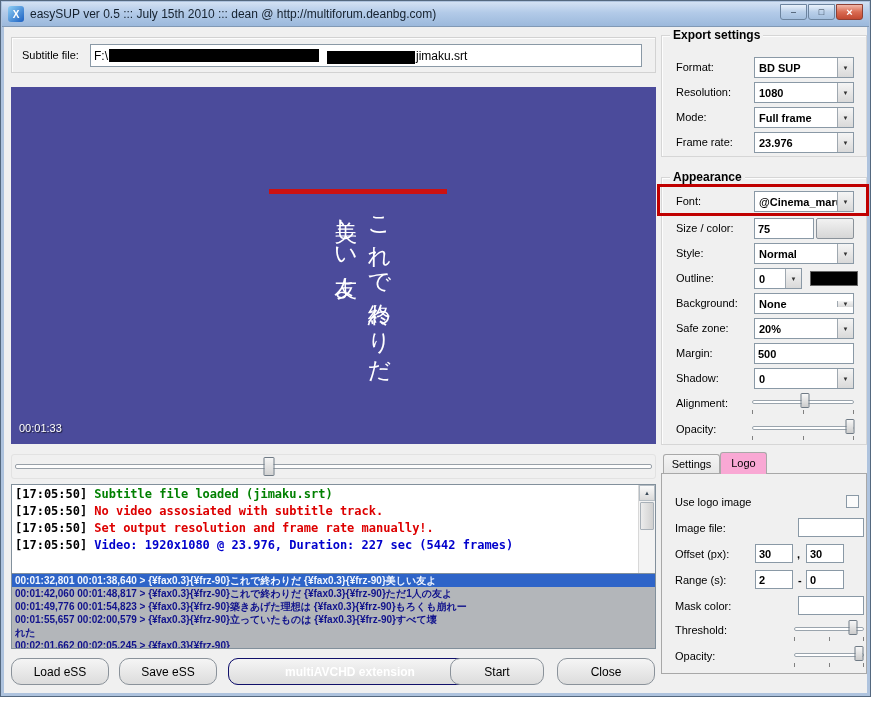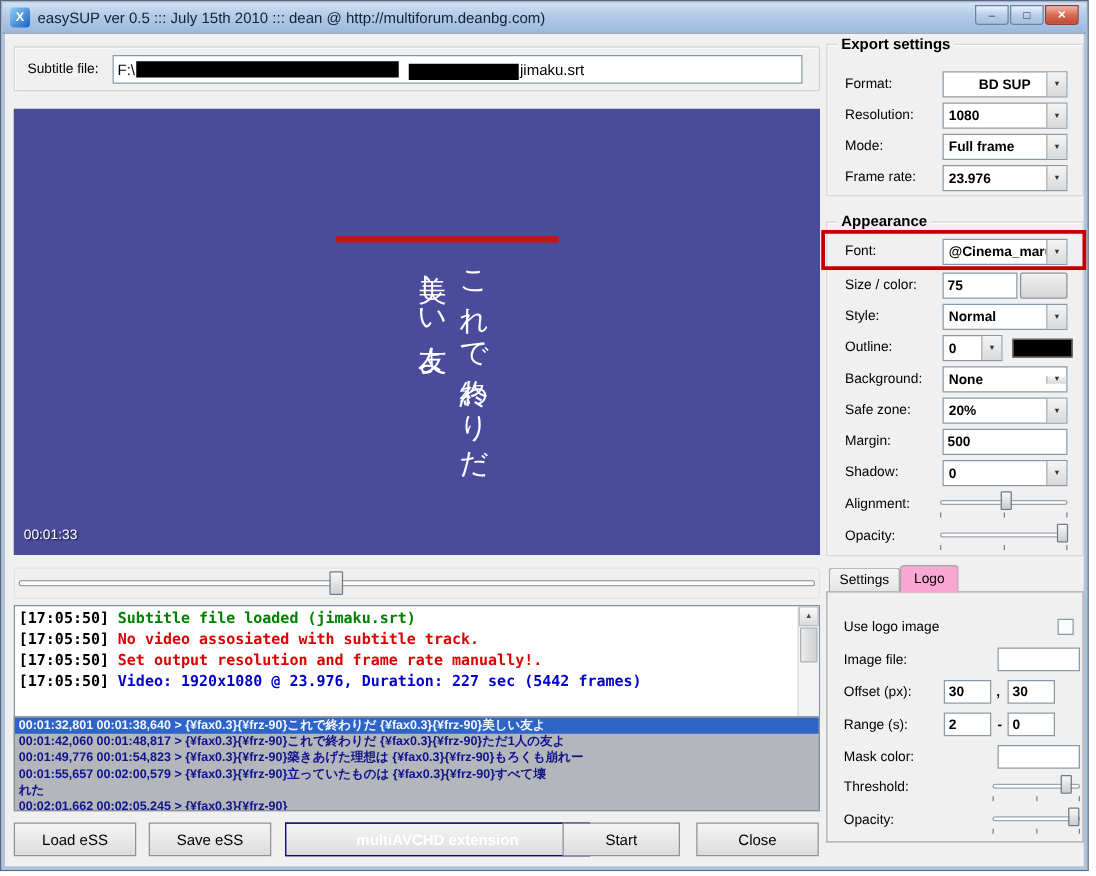--- a/index.html
+++ b/index.html
@@ -26,21 +26,21 @@
   
   .lbl { position:absolute; font-size:11px; color:#000; white-space:nowrap; }
   .edit { position:absolute; background:#fff; border:1px solid #8a99a6; display:flex; align-items:center;
           padding:0 3px; font-size:11px; font-weight:bold; overflow:hidden; white-space:nowrap; }
   .combo { position:absolute; height:21px; background:#fff; border:1px solid #8a99a6; display:flex; align-items:stretch; }
   .combo-val { flex:1; display:flex; align-items:center; padding:0 4px; font-size:11px; font-weight:bold;
                overflow:hidden; white-space:nowrap; }
   .combo-arrow { width:16px; border-left:1px solid #9fa8b0; background:linear-gradient(#f5f5f5,#d9d9d9);
                  display:flex; align-items:center; justify-content:center; font-size:6px; color:#333; cursor:pointer; }
   .pushbtn { position:absolute; height:27px; display:flex; align-items:center; justify-content:center;
-             background:linear-gradient(#f5f5f5,#dcdcdc); border:1px solid #8a929a; border-radius:0;
+             background:linear-gradient(#f5f5f5,#dcdcdc); border:1px solid #8a929a; border-radius:10px;
              font-size:12px; cursor:pointer; }
   .group { position:absolute; border:1px solid #d6d6d6; box-shadow:inset 1px 1px 0 #fdfdfd; }
   .group-label { position:absolute; top:-8px; left:8px; background:#f0f0f0; padding:0 3px;
                  font-weight:bold; font-size:12px; }
   .track { position:absolute; height:21px; }
   .track .groove { position:absolute; left:0; right:0; top:7px; height:4px; background:#fff;
                    border:1px solid #9aa4ad; border-radius:2px; }
   .track .tthumb { position:absolute; top:0; width:9px; height:15px; transform:translateX(-50%);
                    background:linear-gradient(#f8f8f8,#cccccc); border:1px solid #6f7a85; border-radius:1px; cursor:pointer; }
   .track .ticks { position:absolute; left:0; right:0; top:17px; height:4px;
@@ -182,21 +182,21 @@
   <div class="pushbtn" style="left:10px; top:657px; width:98px;">Load eSS</div>
   <div class="pushbtn" style="left:118px; top:657px; width:98px;">Save eSS</div>
   <div class="pushbtn btn-multi" style="left: 227px; top: 657px; width: 244px; background-color: rgb(32, 32, 142);">multiAVCHD extension</div>
   <div class="pushbtn" style="left:449px; top:657px; width:94px;">Start</div>
   <div class="pushbtn" style="left:556px; top:657px; width:98px;">Close</div>
 
   <div class="group grp-export">
     <span class="group-label">Export settings</span>
 
     <span class="lbl" style="left:14px; top:25px;">Format:</span>
-    <div class="combo" style="left:92px; top:21px; width:100px;padding-left:24px;">
+    <div class="combo" style="left:92px; top:21px; width:100px;">
       <span class="combo-val">BD SUP</span>
       <span class="combo-arrow">
           <span>▼</span>
         </span>
     </div>
 
     <span class="lbl" style="left:14px; top:50px;">Resolution:</span>
     <div class="combo" style="left:92px; top:46px; width:100px;">
       <span class="combo-val">1080</span>
       <span class="combo-arrow">

